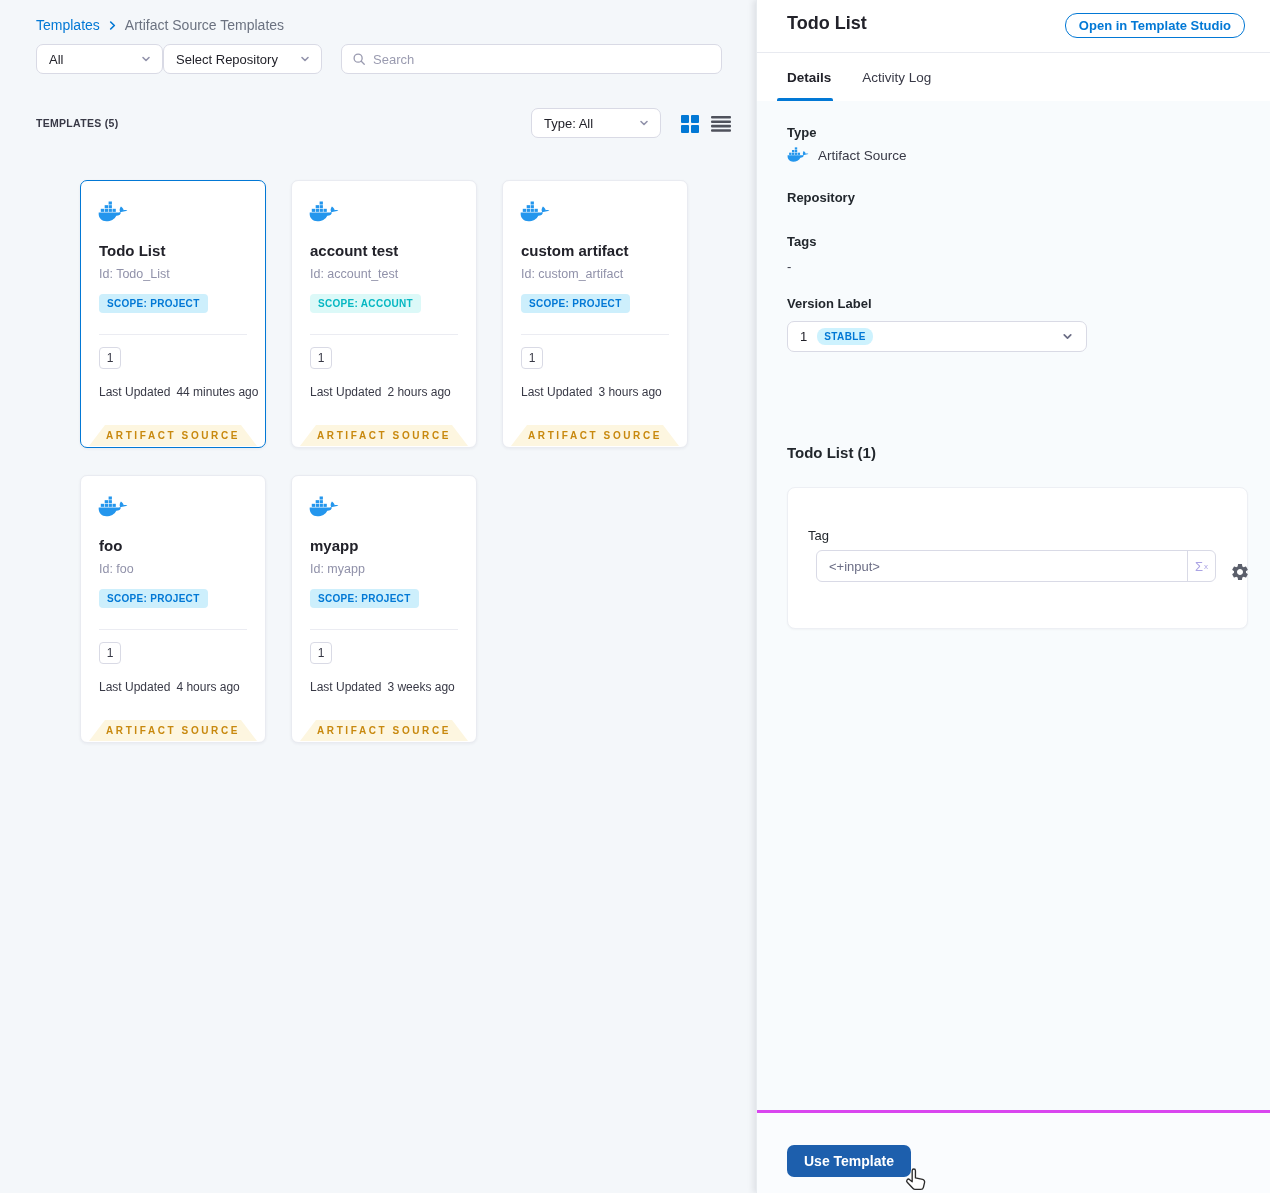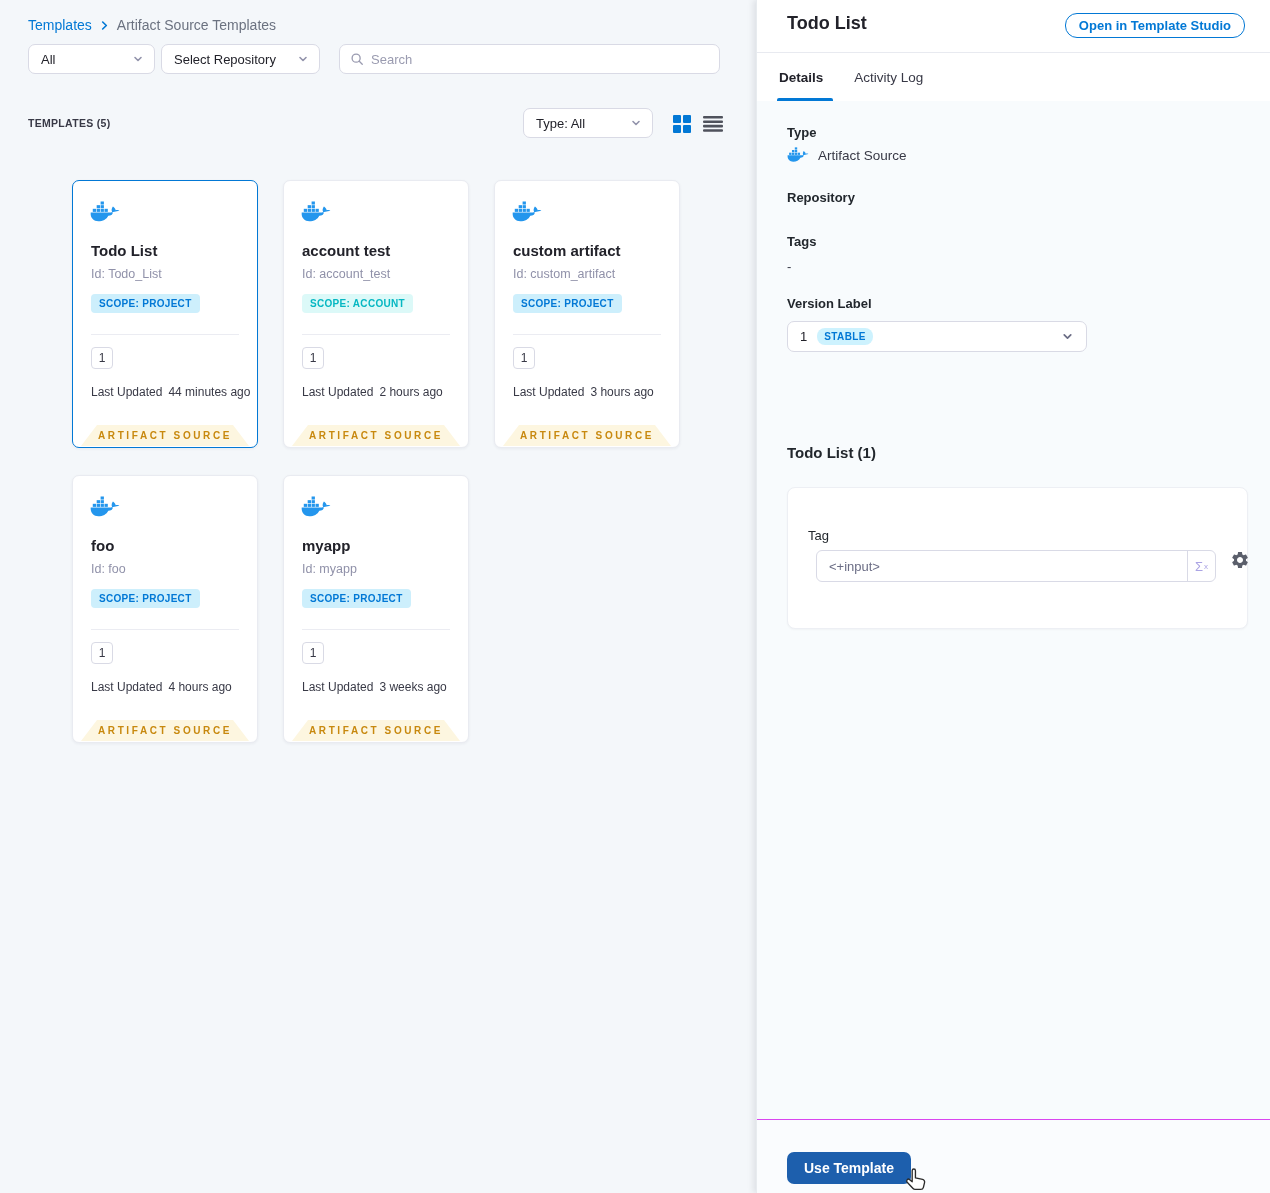--- a/index.html
+++ b/index.html
@@ -1,30 +1,30 @@
 <!DOCTYPE html>
 <html><head>
 <meta charset="utf-8">
 <style>
   * { margin:0; padding:0; box-sizing:border-box; }
   html,body { width:1270px; height:1193px; font-family:"Liberation Sans","DejaVu Sans",sans-serif; }
   .app { position:relative; width:1270px; height:1193px; background:#f4f7fa; overflow:hidden; }
 
   
-  .left { position:absolute; left:4px; top:0; width:756px; height:100%; }
+  .left { position:absolute; left:12px; top:0; width:756px; height:100%; }
 
   .breadcrumb { position:absolute; left:24px; top:17px; display:flex; align-items:center; gap:7px; font-size:14px; }
   .bc-link { color:#0278d5; cursor:pointer; }
   .bc-current { color:#6b7280; }
   .bc-sep { display:flex; align-items:center; }
 
   .filters { position:absolute; left:24px; top:44px; display:flex; align-items:center; }
   .select { height:30px; background:#fff; border:1px solid #d9dae5; border-radius:7px; display:flex; align-items:center; padding:0 10px 0 12px; font-size:13px; color:#22222a; font-weight:500; cursor:pointer; }
   .select .chev { margin-left:auto; display:flex; }
-  .f-all { width:127px; margin-right:6px; }
+  .f-all { width:127px; margin-right:0; }
   .f-repo { width:159px; margin-right:19px; }
   .search-box { width:381px; height:30px; background:#fff; border:1px solid #d9dae5; border-radius:7px; display:flex; align-items:center; padding:0 10px; }
   .search-box svg { flex:0 0 auto; margin-right:7px; }
   .search-box input { border:none; outline:none; flex:1; font-size:13px; color:#22222a; background:transparent; font-family:inherit; }
   .search-box input::placeholder { color:#9a9bb0; }
 
   .count-label { position:absolute; left:24px; top:117px; font-size:10.5px; font-weight:700; color:#383946; letter-spacing:.3px; }
   .f-type { position:absolute; left:519px; top:108px; width:130px; }
   .view-btn { position:absolute; top:113px; width:21px; height:21px; display:flex; align-items:center; justify-content:center; cursor:pointer; }
   .view-grid { left:667px; }
@@ -43,21 +43,21 @@
   .card .updated { position:absolute; left:18px; top:204px; font-size:12px; color:#383946; display:flex; gap:6px; white-space:nowrap; }
   .ribbon { position:absolute; left:8px; right:8px; bottom:1px; height:21px; background:#fdf6e0; clip-path:polygon(16px 0, calc(100% - 16px) 0, 100% 100%, 0 100%); display:flex; align-items:center; justify-content:center; font-size:10px; font-weight:700; letter-spacing:2.6px; color:#c8890f; }
 
   
   .right { position:absolute; left:756px; top:0; width:514px; height:100%; background:#f8fbfd; box-shadow:-3px 0 6px rgba(40,41,61,.10); border-left:1px solid #e7ebef; }
 
   .r-header { position:absolute; left:0; top:0; right:0; height:53px; background:#fff; border-bottom:1px solid #e8eaf0; }
   .r-title { position:absolute; left:30px; top:13px; font-size:18px; font-weight:700; color:#22222a; }
   .open-btn { position:absolute; right:25px; top:13px; height:25px; padding:0 13px; background:#fff; border:1.5px solid #0278d5; border-radius:12px; color:#0278d5; font-size:13px; font-weight:600; display:flex; align-items:center; cursor:pointer; font-family:inherit; }
 
-  .tabrow { position:absolute; left:0; right:0; background:#fff; display:flex; align-items:center; padding-left:22px; }
+  .tabrow { position:absolute; left:0; right:0; background:#fff; display:flex; align-items:center; padding-left:30px; }
   .tabs1 { top:53px; height:48px; gap:31px; }
   .tabs2 { top:378px; height:45px; gap:30px; border-top:1px solid #eef1f5; border-bottom:1px solid #eef1f5; }
   .tab { font-size:13.5px; color:#383946; cursor:pointer; }
   .tab.active { font-weight:700; color:#22222a; }
   .indicator { position:absolute; bottom:0; height:3px; background:#0278d5; border-radius:2px 2px 0 0; }
   .ind1 { left:20px; width:56px; }
   .ind2 { left:20px; width:110px; }
 
   .r-details { position:absolute; left:0; top:101px; right:8px; height:277px; }
   .d-label { position:absolute; left:30px; font-size:13px; font-weight:700; color:#22272d; }
@@ -65,28 +65,28 @@
   .type-row { position:absolute; left:30px; top:46px; display:flex; align-items:center; gap:9px; font-size:13.5px; color:#383946; }
   .version-select { position:absolute; left:30px; top:220px; width:300px; height:31px; background:#fff; border:1px solid #d9dae5; border-radius:7px; display:flex; align-items:center; padding:0 12px; cursor:pointer; }
   .version-select .vval { font-size:13px; color:#22222a; }
   .stable-badge { margin-left:10px; background:#cdf2fe; color:#0278d5; font-size:10px; font-weight:700; letter-spacing:.4px; padding:3px 7px; border-radius:8px; }
   .version-select .chev { margin-left:auto; display:flex; }
 
   .r-content { position:absolute; left:0; top:423px; right:0; bottom:83px; }
   .inputs-heading { position:absolute; left:30px; top:21px; font-size:15px; font-weight:700; color:#22272d; }
   .input-card { position:absolute; left:30px; top:64px; width:461px; height:142px; background:#fff; border:1px solid #edeff4; border-radius:8px; box-shadow:0 1px 2px rgba(40,41,61,.04); }
   .tag-label { position:absolute; left:20px; top:40px; font-size:13px; color:#22272d; }
-  .tag-row { position:absolute; left:20px; top:62px; display:flex; align-items:flex-start;padding-left:8px; }
+  .tag-row { position:absolute; left:20px; top:62px; display:flex; align-items:flex-end;padding-left:8px; }
   .tag-input-wrap { width:400px; height:32px; border:1px solid #d9dae6; border-radius:6px; background:#fff; display:flex; align-items:stretch; overflow:hidden; }
   .tag-input-wrap input { flex:1; border:none; outline:none; padding:0 12px; font-size:13px; color:#6b6d85; font-family:inherit; background:transparent; }
   .expr { width:28px; border-left:1px solid #d9dae6; display:flex; align-items:center; justify-content:center; color:#aba4e4; font-size:13px; cursor:pointer; }
   .expr sup { font-size:8px; margin-left:1px; }
   .gear-btn { margin-left:14px; display:flex; align-items:center; cursor:pointer; }
 
-  .r-footer { position:absolute; left:0; right:0; bottom:0; height:74px; background:#fafcfe; border-top:1px solid #d946ef; }
+  .r-footer { position:absolute; left:0; right:0; bottom:0; height:83px; background:#fafcfe; border-top:3px solid #d946ef; }
   .use-btn { position:absolute; left:30px; top:32px; height:32px; padding:0 17px; background:#1d5fad; border:none; border-radius:7px; color:#fff; font-size:14px; font-weight:700; cursor:pointer; font-family:inherit; }
 
   .cursor { position:absolute; left:905px; top:1167px; pointer-events:none; }
 </style>
 </head>
 <body>
 
 <svg width="0" height="0" style="position:absolute">
   <defs>
     <g id="docker-glyph">

